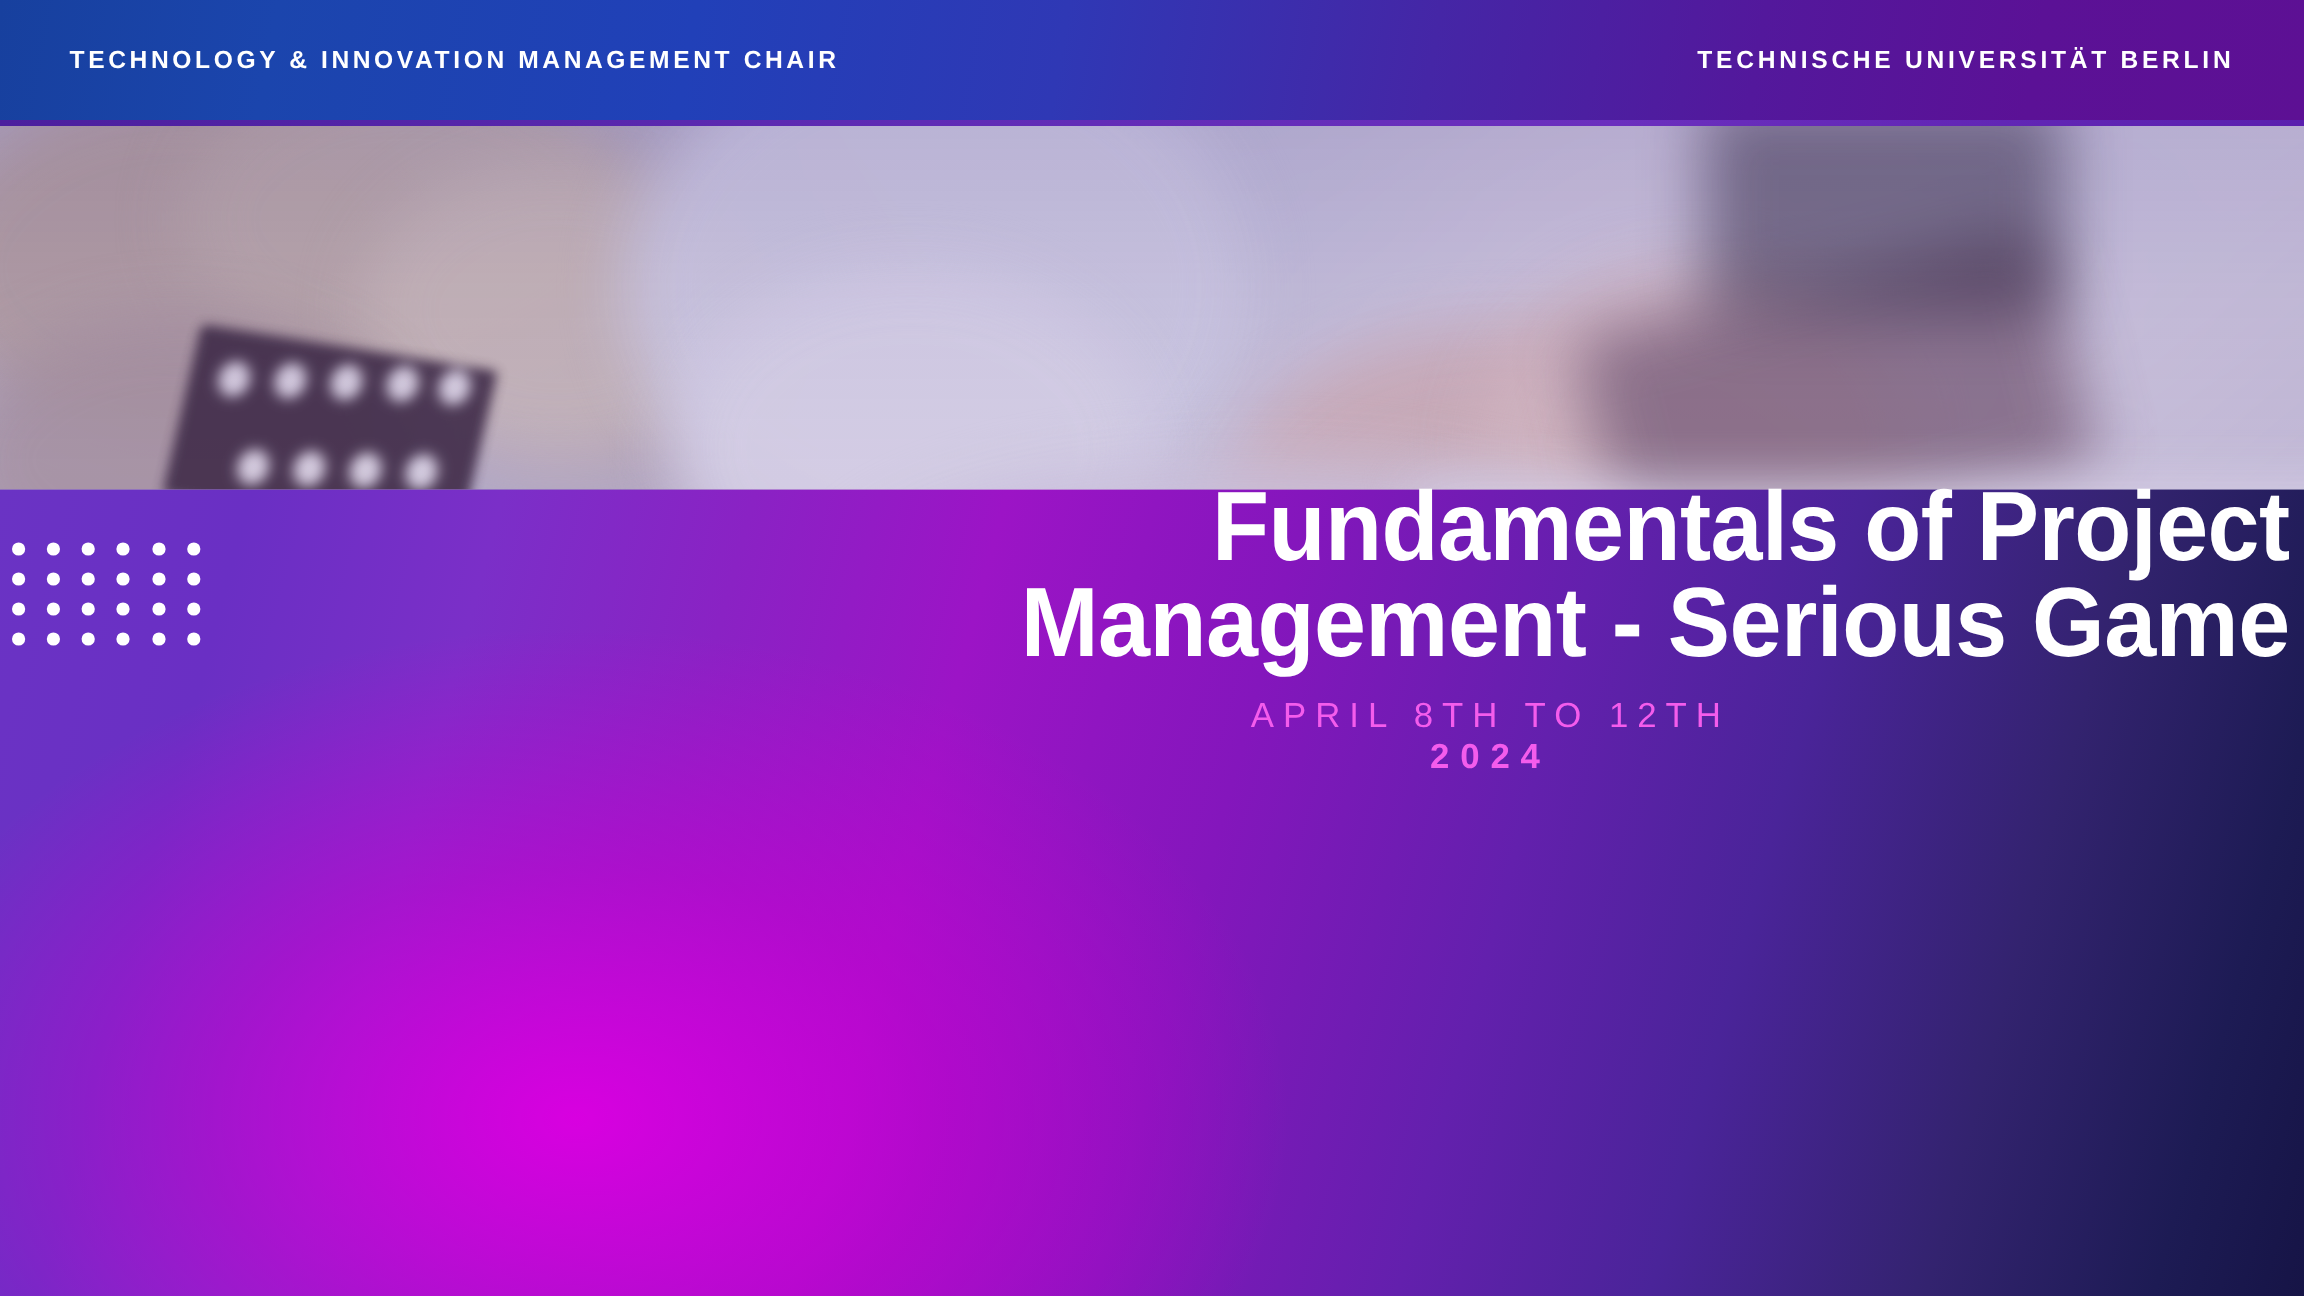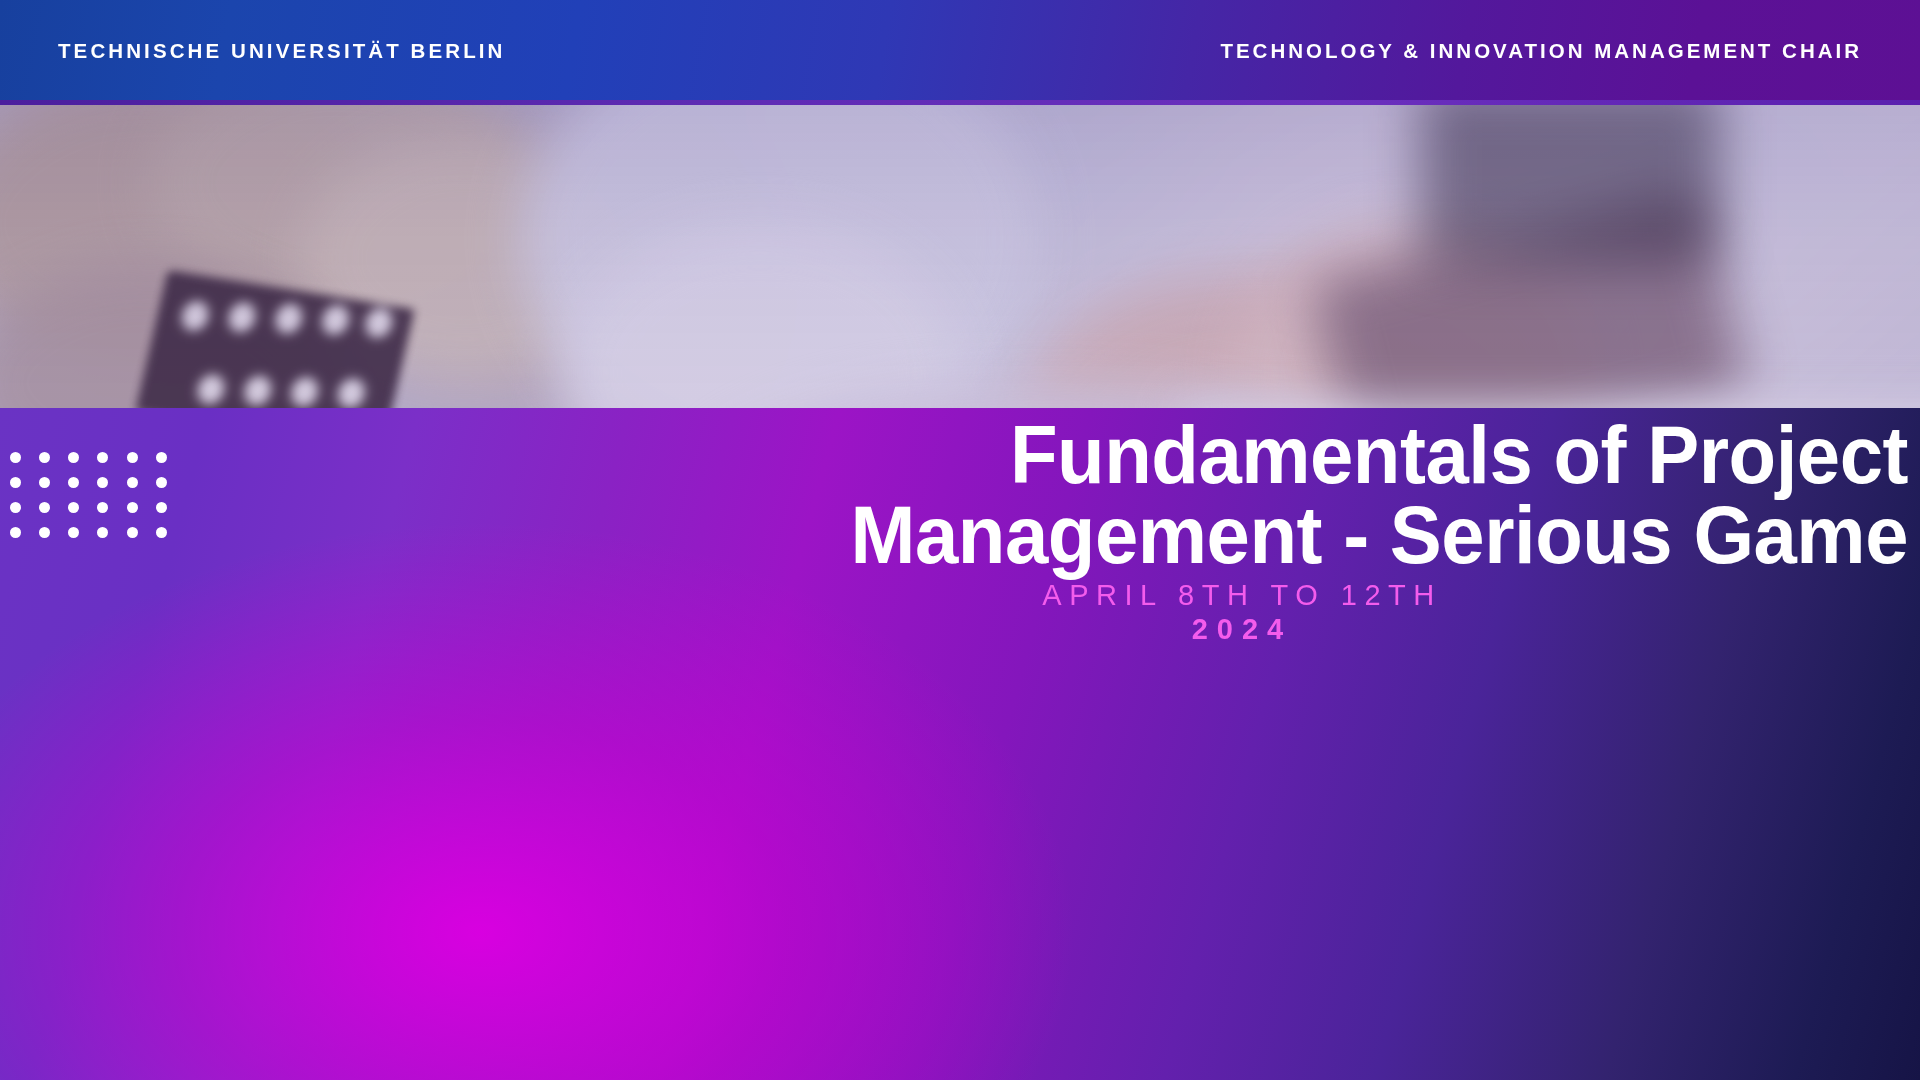--- a/index.html
+++ b/index.html
@@ -169,60 +169,60 @@
     width:11px; height:11px;
     border-radius:50%;
     background:#ffffff;
     justify-self:start;
     align-self:start;
   }
 
   
   .title-block {
     position:absolute;
-    right:12px; top:415px;
+    right:12px; top:400px;
     width:1300px;
     text-align:right;
     z-index:8;
   }
   .title {
     color:#ffffff;
     font-family:"Liberation Sans", sans-serif;
     font-weight:700;
     font-size:82px;
     line-height:0.97;
     letter-spacing:-0.5px;
     transform:scaleX(0.95);
     transform-origin:right center;
     text-align:right;
     white-space:pre-line;
   }
   .date-block {
-    margin-top:4px;
+    margin-top:21px;
     padding-right:32px;
     text-align:center;
   }
   .date-line {
     color:#f45cec;
     font-size:29px;
     font-weight:500;
     letter-spacing:7.5px;
     line-height:1.18;
     text-transform:uppercase;
   }
   .date-line.year { letter-spacing:9px;font-weight:bold; }
 </style>
 </head>
 <body>
 
 <div class="banner">
 
   <div class="header-bar">
+    <div class="header-text left">TECHNOLOGY &amp; INNOVATION MANAGEMENT CHAIR</div>
     <div class="header-text right">TECHNISCHE UNIVERSITÄT BERLIN</div>
-    <div class="header-text left">TECHNOLOGY &amp; INNOVATION MANAGEMENT CHAIR</div>
   </div>
   <div class="header-rule"></div>
 
   <div class="photo-band">
     <div class="ph-bg"></div>
     <div class="ph ph-a"></div>
     <div class="ph ph-b"></div>
     <div class="ph ph-c"></div>
     <div class="ph ph-d"></div>
     <div class="ph ph-e"></div>

